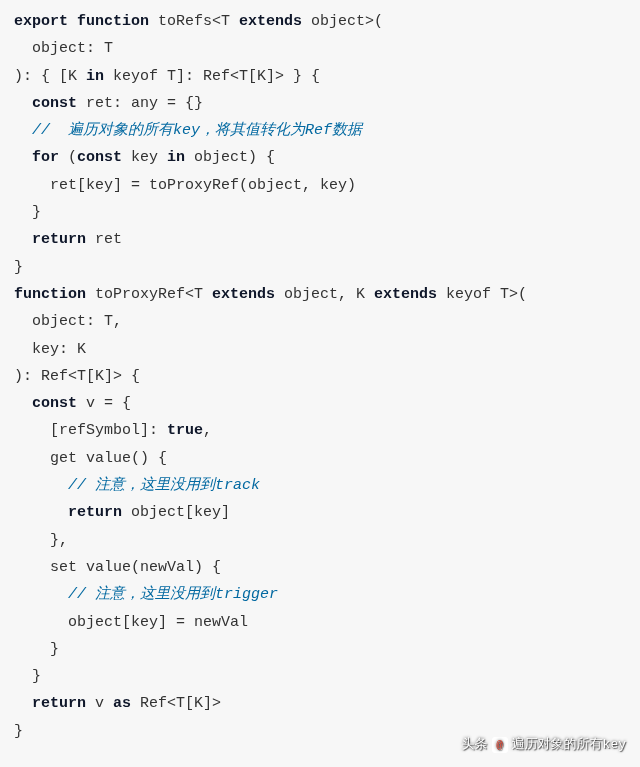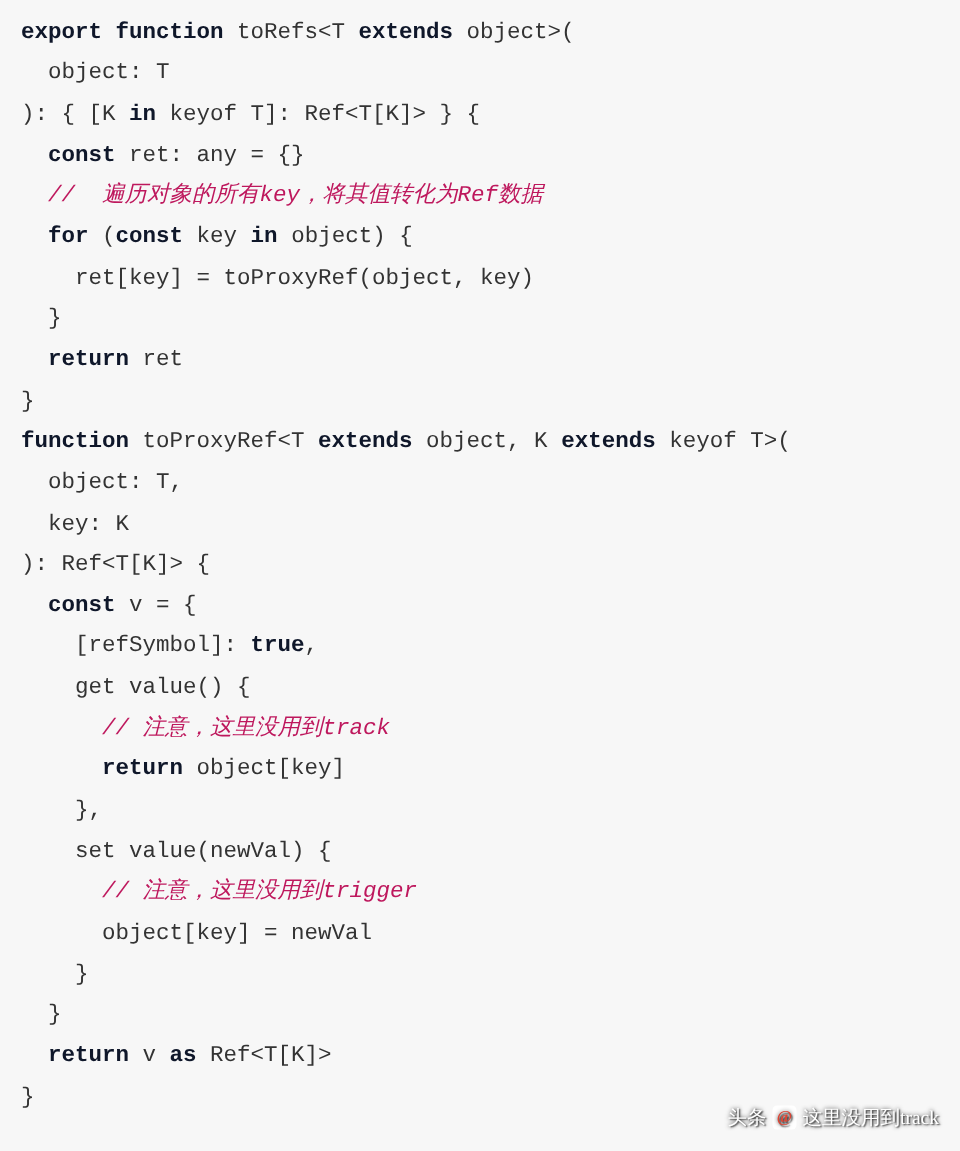--- a/index.html
+++ b/index.html
@@ -21,31 +21,31 @@
     pre {
       white-space: pre-wrap;
       word-wrap: break-word;
       font-family: inherit;
     }
     .keyword {
       font-weight: bold;
       color: #0f172a;
     }
     .comment {
-      color: #be185d;
+      color: #0369a1;
       font-style: italic;
     }
     .watermark {
       position: absolute;
       bottom: 10px;
       right: 14px;
       font-size: 13px;
       color: #fff;
       text-shadow: 0 0 3px rgba(0,0,0,0.8), 1px 1px 1px rgba(0,0,0,0.6);
-      font-family: Liberation Serif, serif;
+      font-family: Liberation Mono, monospace;
       display: flex;
       align-items: center;
       gap: 4px;
     }
     .watermark-icon {
       width: 16px;
       height: 16px;
       background: #fff;
       border-radius: 3px;
       display: inline-flex;
@@ -57,14 +57,14 @@
     }
   </style>
 </head>
 <body>
 
 <pre id="code-container"><div><span></span><span class="keyword">export function</span><span> toRefs&lt;T </span><span class="keyword">extends</span><span> object&gt;(</span></div><div><span>  </span><span>object: T</span></div><div><span></span><span>): { [K </span><span class="keyword">in</span><span> keyof T]: Ref&lt;T[K]&gt; } {</span></div><div><span>  </span><span class="keyword">const</span><span> ret: any = {}</span></div><div><span>  </span><span class="comment">//  遍历对象的所有key，将其值转化为Ref数据</span></div><div><span>  </span><span class="keyword">for</span><span> (</span><span class="keyword">const</span><span> key </span><span class="keyword">in</span><span> object) {</span></div><div><span>    </span><span>ret[key] = toProxyRef(object, key)</span></div><div><span>  </span><span>}</span></div><div><span>  </span><span class="keyword">return</span><span> ret</span></div><div><span></span><span>}</span></div><div><span></span><span class="keyword">function</span><span> toProxyRef&lt;T </span><span class="keyword">extends</span><span> object, K </span><span class="keyword">extends</span><span> keyof T&gt;(</span></div><div><span>  </span><span>object: T,</span></div><div><span>  </span><span>key: K</span></div><div><span></span><span>): Ref&lt;T[K]&gt; {</span></div><div><span>  </span><span class="keyword">const</span><span> v = {</span></div><div><span>    </span><span>[refSymbol]: </span><span class="keyword">true</span><span>,</span></div><div><span>    </span><span>get value() {</span></div><div><span>      </span><span class="comment">// 注意，这里没用到track</span></div><div><span>      </span><span class="keyword">return</span><span> object[key]</span></div><div><span>    </span><span>},</span></div><div><span>    </span><span>set value(newVal) {</span></div><div><span>      </span><span class="comment">// 注意，这里没用到trigger</span></div><div><span>      </span><span>object[key] = newVal</span></div><div><span>    </span><span>}</span></div><div><span>  </span><span>}</span></div><div><span>  </span><span class="keyword">return</span><span> v </span><span class="keyword">as</span><span> Ref&lt;T[K]&gt;</span></div><div><span></span><span>}</span></div></pre>
 
 <div class="watermark">
   <span>头条</span>
   <span class="watermark-icon">@</span>
-  <span>这里没用到track</span>
+  <span>遍历对象的所有key</span>
 </div>
 
 </body></html>

